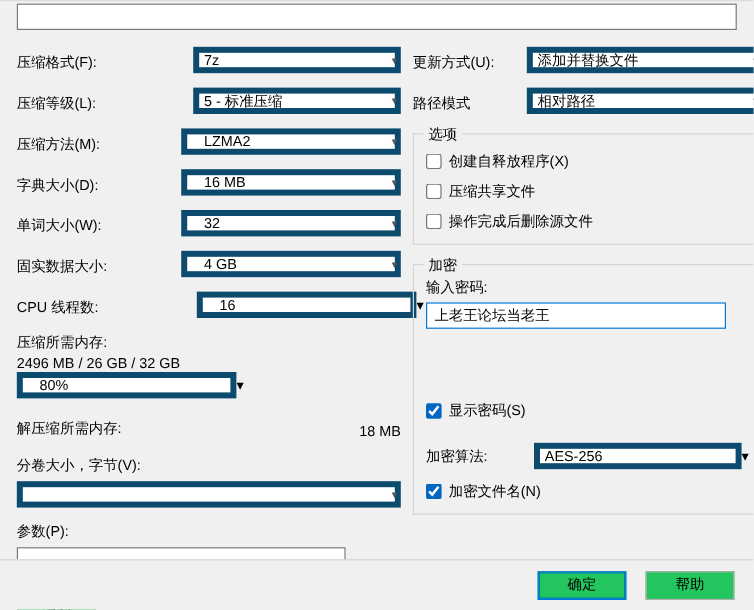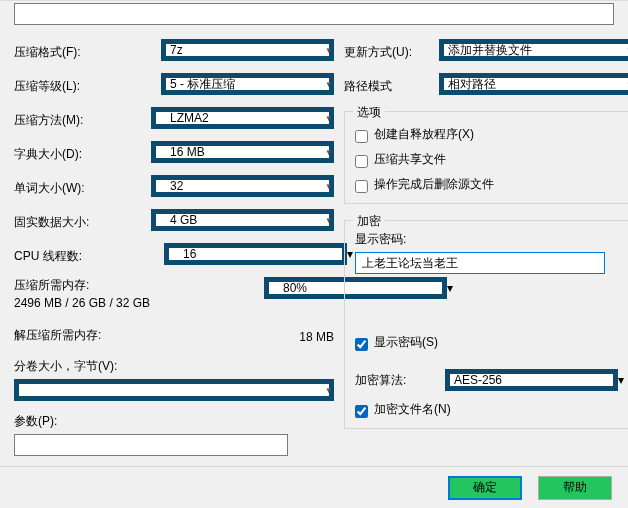--- a/index.html
+++ b/index.html
@@ -85,21 +85,21 @@
     display: flex;
     align-items: center;
   }
   .right-suffix {
     width: 30px;
     text-align: right;
     margin-left: 6px;
     font-size: 12px;
   }
   .memgap { height: 2px; }
-  .mem-row { display:flex; align-items:flex-start; margin-top:12px; }
+  .mem-row { display:flex; align-items:flex-start; margin-top:12px;flex-direction:column; }
   .mem-labels { flex:1; }
   .wide-combo {
     width: 274px;
   }
   .text-input {
     width: 274px;
     height: 22px;
     border: 1px solid #7a7a7a;
     background: #fff;
     font-size: 12px;
@@ -123,21 +123,21 @@
   .legend {
     position: absolute;
     top: -8px;
     left: 8px;
     background: #f0f0f0;
     padding: 0 4px;
     font-size: 12px;
   }
   .chk-row {
     display: flex;
-    align-items: flex-end;
+    align-items: center;
     margin-top: 8px;
     gap: 6px;
   }
   .chk-row input[type="checkbox"] {
     width: 13px;
     height: 13px;
     margin: 0;
     accent-color: #0067c0;
   }
   .pw-input {
@@ -330,21 +330,21 @@
           <span>压缩共享文件</span>
         </div>
         <div class="chk-row">
           <input type="checkbox" style="">
           <span>操作完成后删除源文件</span>
         </div>
       </div>
 
       <div class="fieldset" style="margin-top:16px; ">
         <div class="legend">加密</div>
-        <div style="margin-top:4px">显示密码:</div>
+        <div style="margin-top:4px">输入密码:</div>
         <input class="pw-input" value="上老王论坛当老王" style="">
 
         <div class="chk-row" style="margin-top:60px;">
           <input type="checkbox" checked="" style="">
           <span>显示密码(S)</span>
         </div>
 
         <div class="enc-row">
           <span class="enc-label">加密算法:</span>
           <div class="enc-combo-wrap" style="margin-left:auto">

